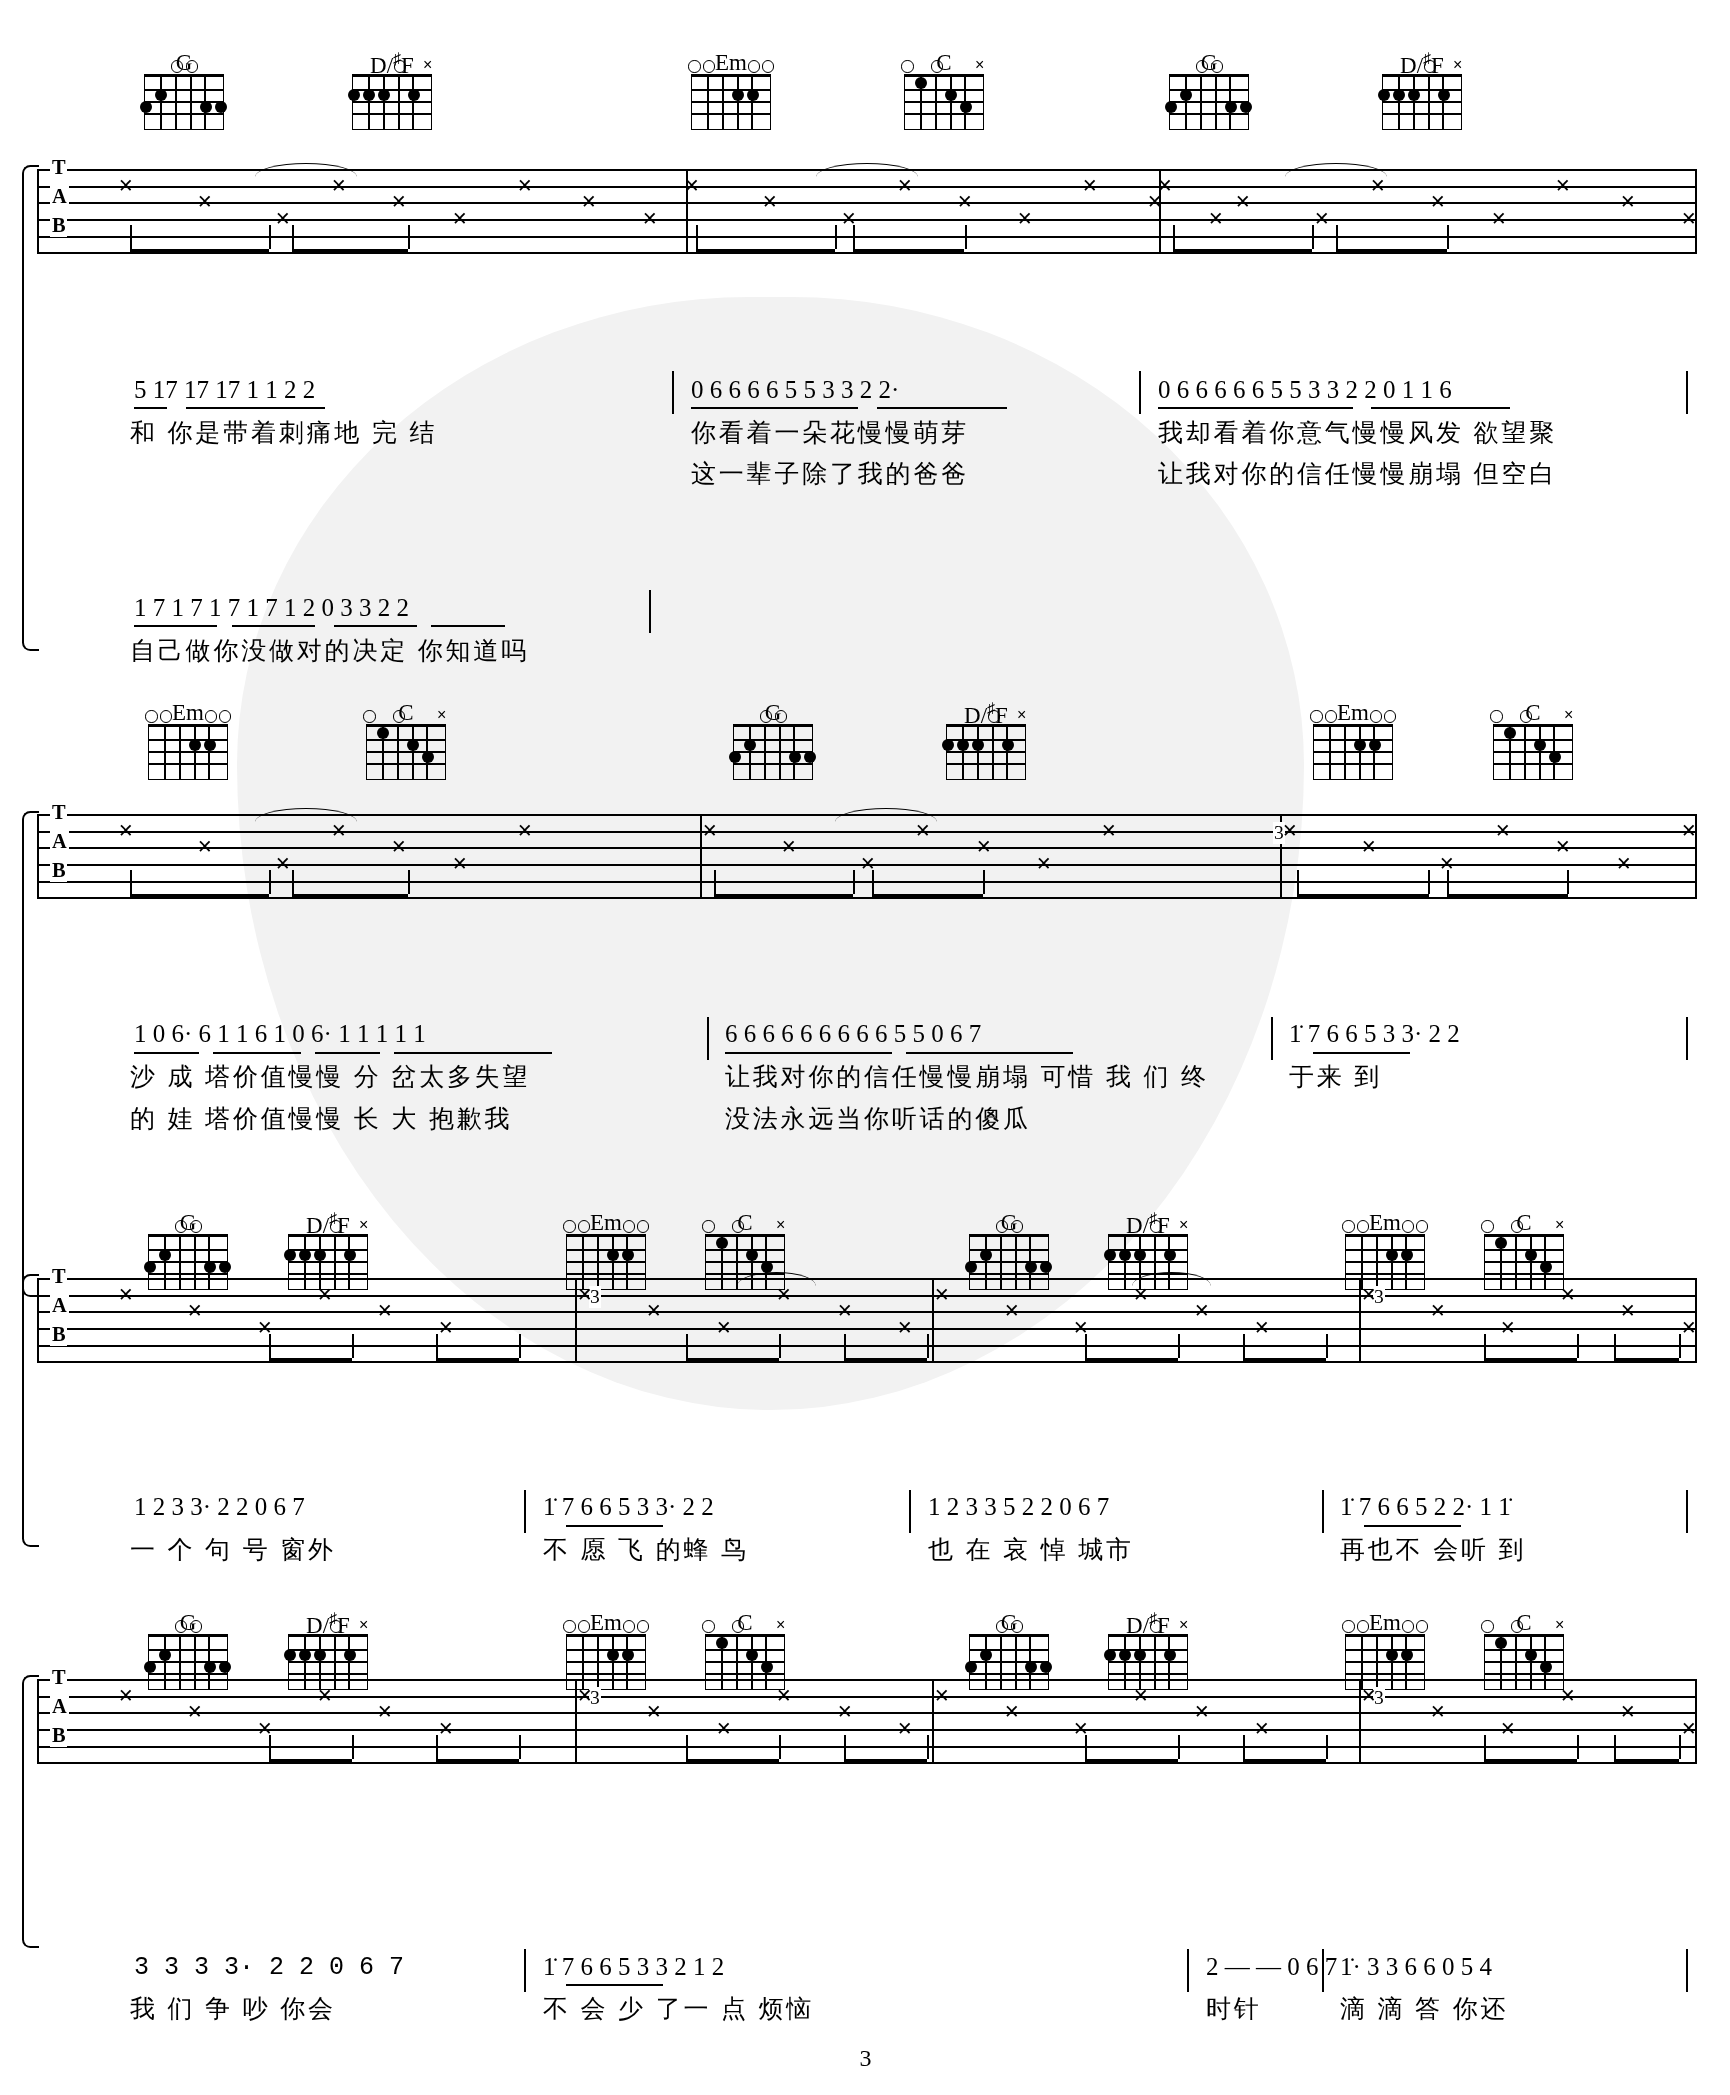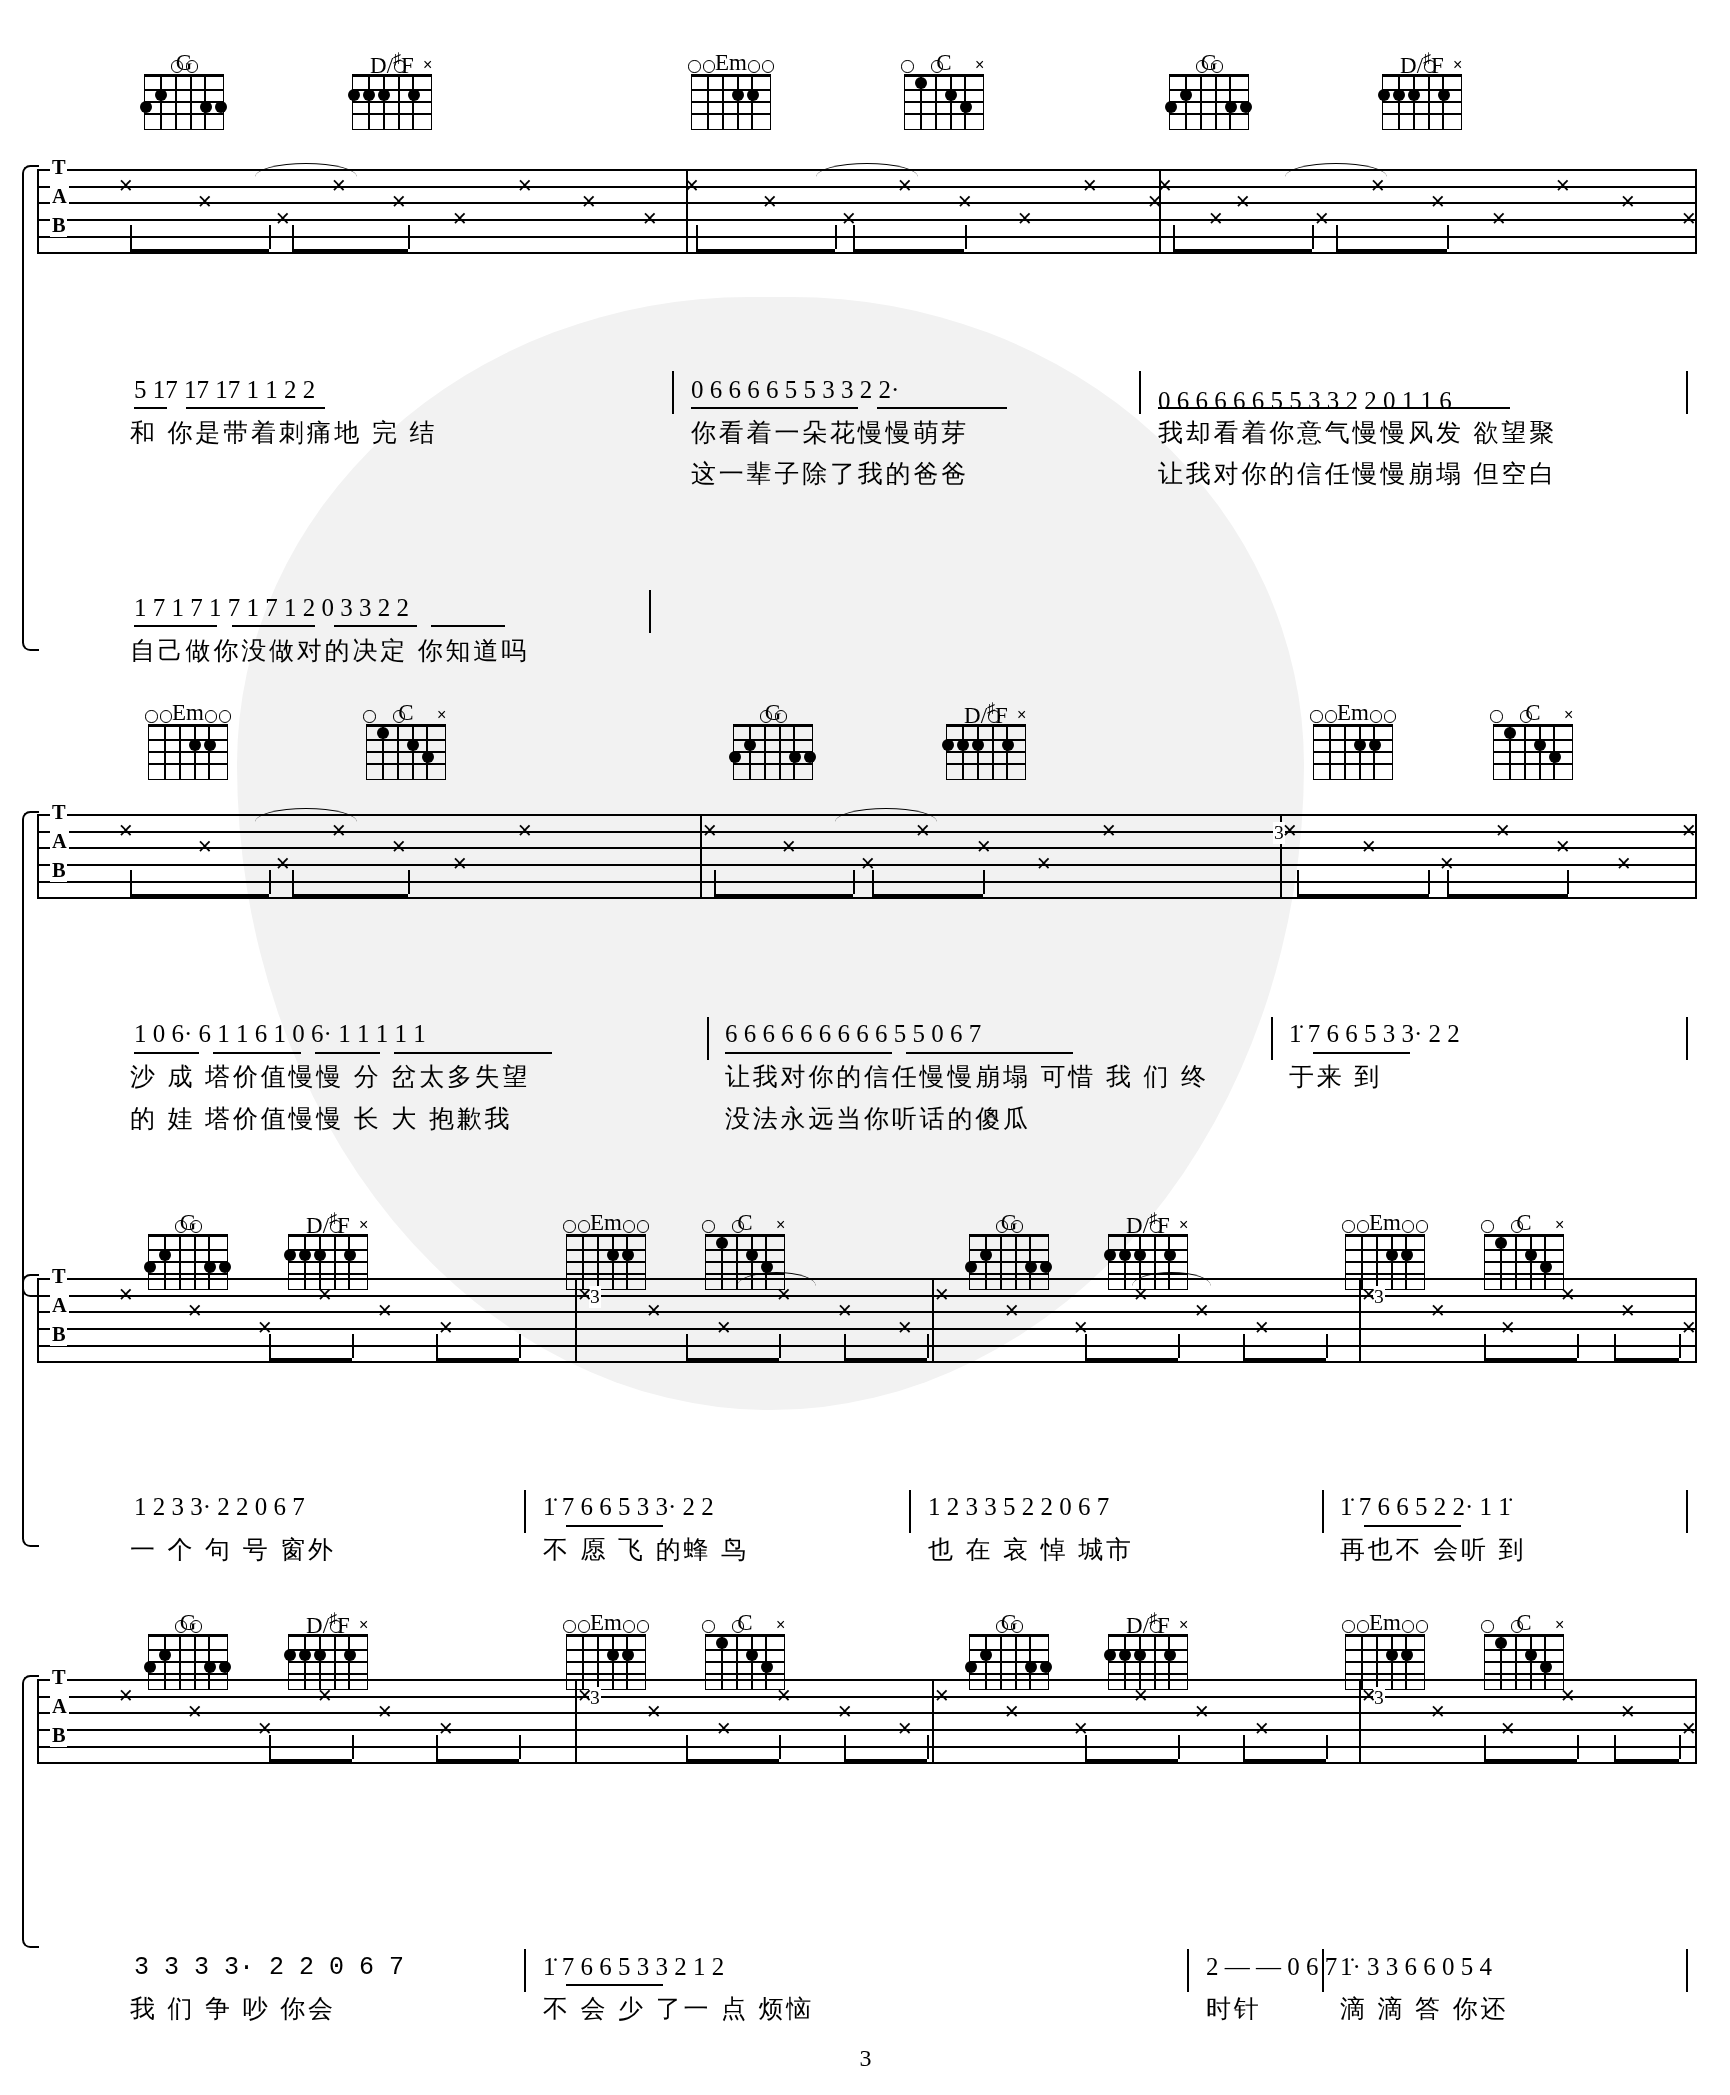--- a/index.html
+++ b/index.html
@@ -837,21 +837,21 @@
       <div class="u1" style="left:134px;top:407px;width:33px;"></div>
       <div class="u1" style="left:186px;top:407px;width:139px;"></div>
       <div class="lyricrow" style="left:130px;top:416px;letter-spacing:2.8px;">和  你是带着刺痛地  完 结</div>
       <div class="vbar" style="left:672px;top:371px;height:43px;"></div>
       <div class="numrow" style="left:691px;top:376px;">0 6 6 6  6 5 5 3 3 2 2·</div>
       <div class="u1" style="left:691px;top:407px;width:167px;"></div>
       <div class="u1" style="left:877px;top:407px;width:130px;"></div>
       <div class="lyricrow" style="left:691px;top:416px;letter-spacing:2.8px;">你看着一朵花慢慢萌芽</div>
       <div class="lyricrow" style="left:691px;top:457px;letter-spacing:2.8px;">这一辈子除了我的爸爸</div>
       <div class="vbar" style="left:1139px;top:371px;height:43px;"></div>
-      <div class="numrow" style="left:1158px;top:376px;margin-top:11px;">0 6 6 6 6  6 5 5 3 3 2 2  0 1 1 6</div>
+      <div class="numrow" style="left:1158px;top:376px;">0 6 6 6 6  6 5 5 3 3 2 2  0 1 1 6</div>
       <div class="u1" style="left:1158px;top:407px;width:195px;"></div>
       <div class="u1" style="left:1371px;top:407px;width:139px;"></div>
       <div class="lyricrow" style="left:1158px;top:416px;letter-spacing:2.8px;">我却看着你意气慢慢风发  欲望聚</div>
       <div class="lyricrow" style="left:1158px;top:457px;letter-spacing:2.8px;">让我对你的信任慢慢崩塌  但空白</div>
       <div class="vbar" style="left:1686px;top:371px;height:43px;"></div>
       <div class="numrow" style="left:134px;top:594px;">1 7 1 7  1 7 1 7  1 2 0 3  3 2 2</div>
       <div class="u1" style="left:134px;top:625px;width:83px;"></div>
       <div class="u1" style="left:232px;top:625px;width:83px;"></div>
       <div class="u1" style="left:334px;top:625px;width:83px;"></div>
       <div class="u1" style="left:431px;top:625px;width:74px;"></div>

